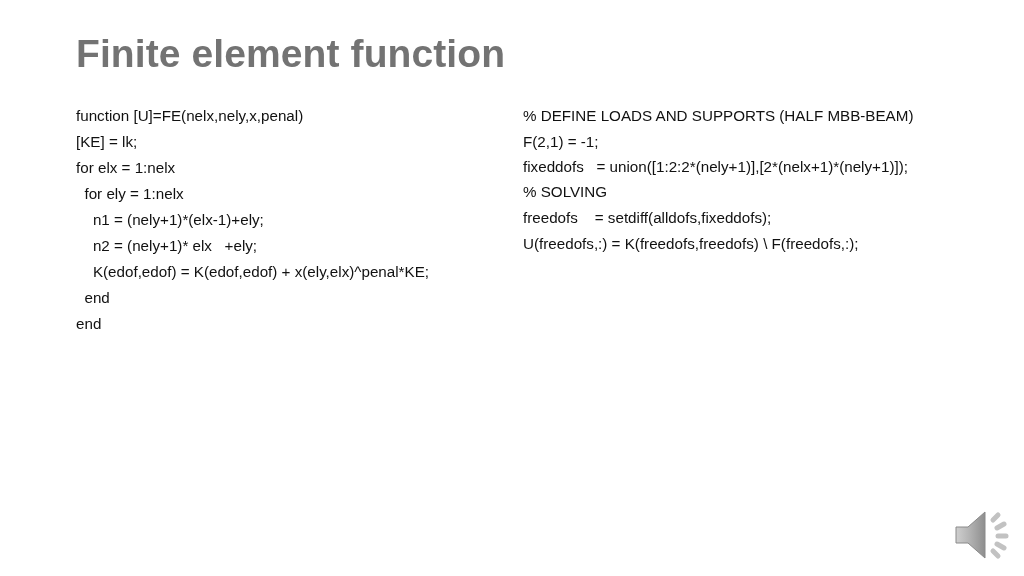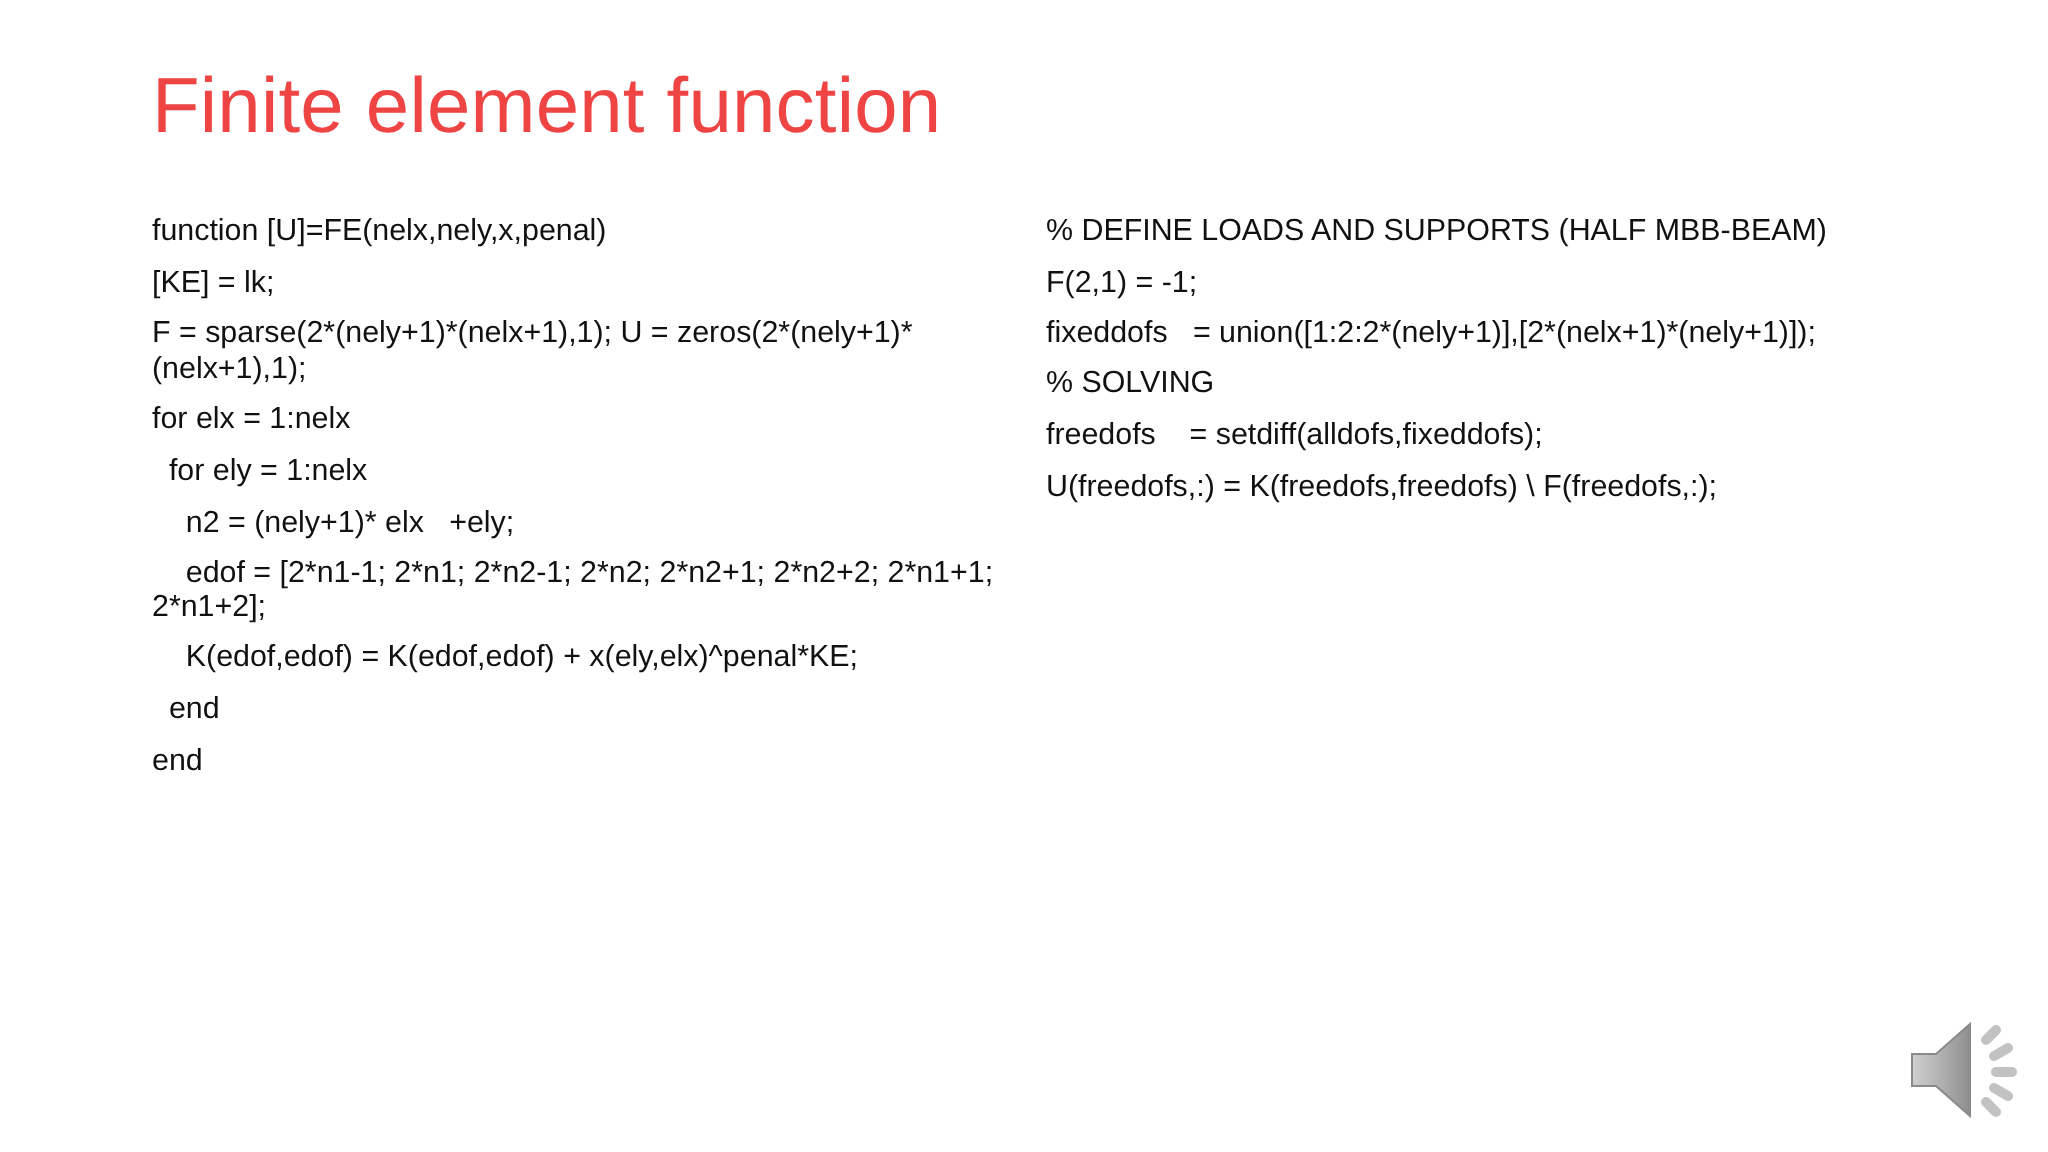--- a/index.html
+++ b/index.html
@@ -18,23 +18,23 @@
     height: 576px;
     background: #ffffff;
     overflow: hidden;
   }
   .slide-title {
     position: absolute;
     left: 76px;
     top: 32px;
     width: 880px;
     font-size: 39px;
-    font-weight: 400;
+    font-weight: 700;
     line-height: 1.15;
-    color: #ef4444;
+    color: #737373;
     letter-spacing: 0.1px;
     white-space: nowrap;
   }
   .body-columns {
     position: absolute;
     left: 76px;
     top: 106px;
     width: 880px;
     height: 380px;
     text-decoration: underline;
@@ -75,25 +75,24 @@
 
 <div class="slide">
 
   <div class="slide-title">Finite element function</div>
 
   <div class="body-columns">
 
     <div class="code-col left">
       <div class="code-line">function [U]=FE(nelx,nely,x,penal)</div>
       <div class="code-line">[KE] = lk;</div>
-      <div class="code-line wrapped">F = sparse(2*(nely+1)*(nelx+1),1); U = zeros(2*(nely+1)*(nelx+1),1);</div>
       <div class="code-line">for elx = 1:nelx</div>
       <div class="code-line">  for ely = 1:nelx</div>
+      <div class="code-line">    n1 = (nely+1)*(elx-1)+ely;</div>
       <div class="code-line">    n2 = (nely+1)* elx   +ely;</div>
-      <div class="code-line wrapped">    edof = [2*n1-1; 2*n1; 2*n2-1; 2*n2; 2*n2+1; 2*n2+2; 2*n1+1; 2*n1+2];</div>
       <div class="code-line">    K(edof,edof) = K(edof,edof) + x(ely,elx)^penal*KE;</div>
       <div class="code-line">  end</div>
       <div class="code-line">end</div>
     </div>
 
     <div class="code-col right">
       <div class="code-line">% DEFINE LOADS AND SUPPORTS (HALF MBB-BEAM)</div>
       <div class="code-line">F(2,1) = -1;</div>
       <div class="code-line wrapped">fixeddofs   = union([1:2:2*(nely+1)],[2*(nelx+1)*(nely+1)]);</div>
       <div class="code-line">% SOLVING</div>

